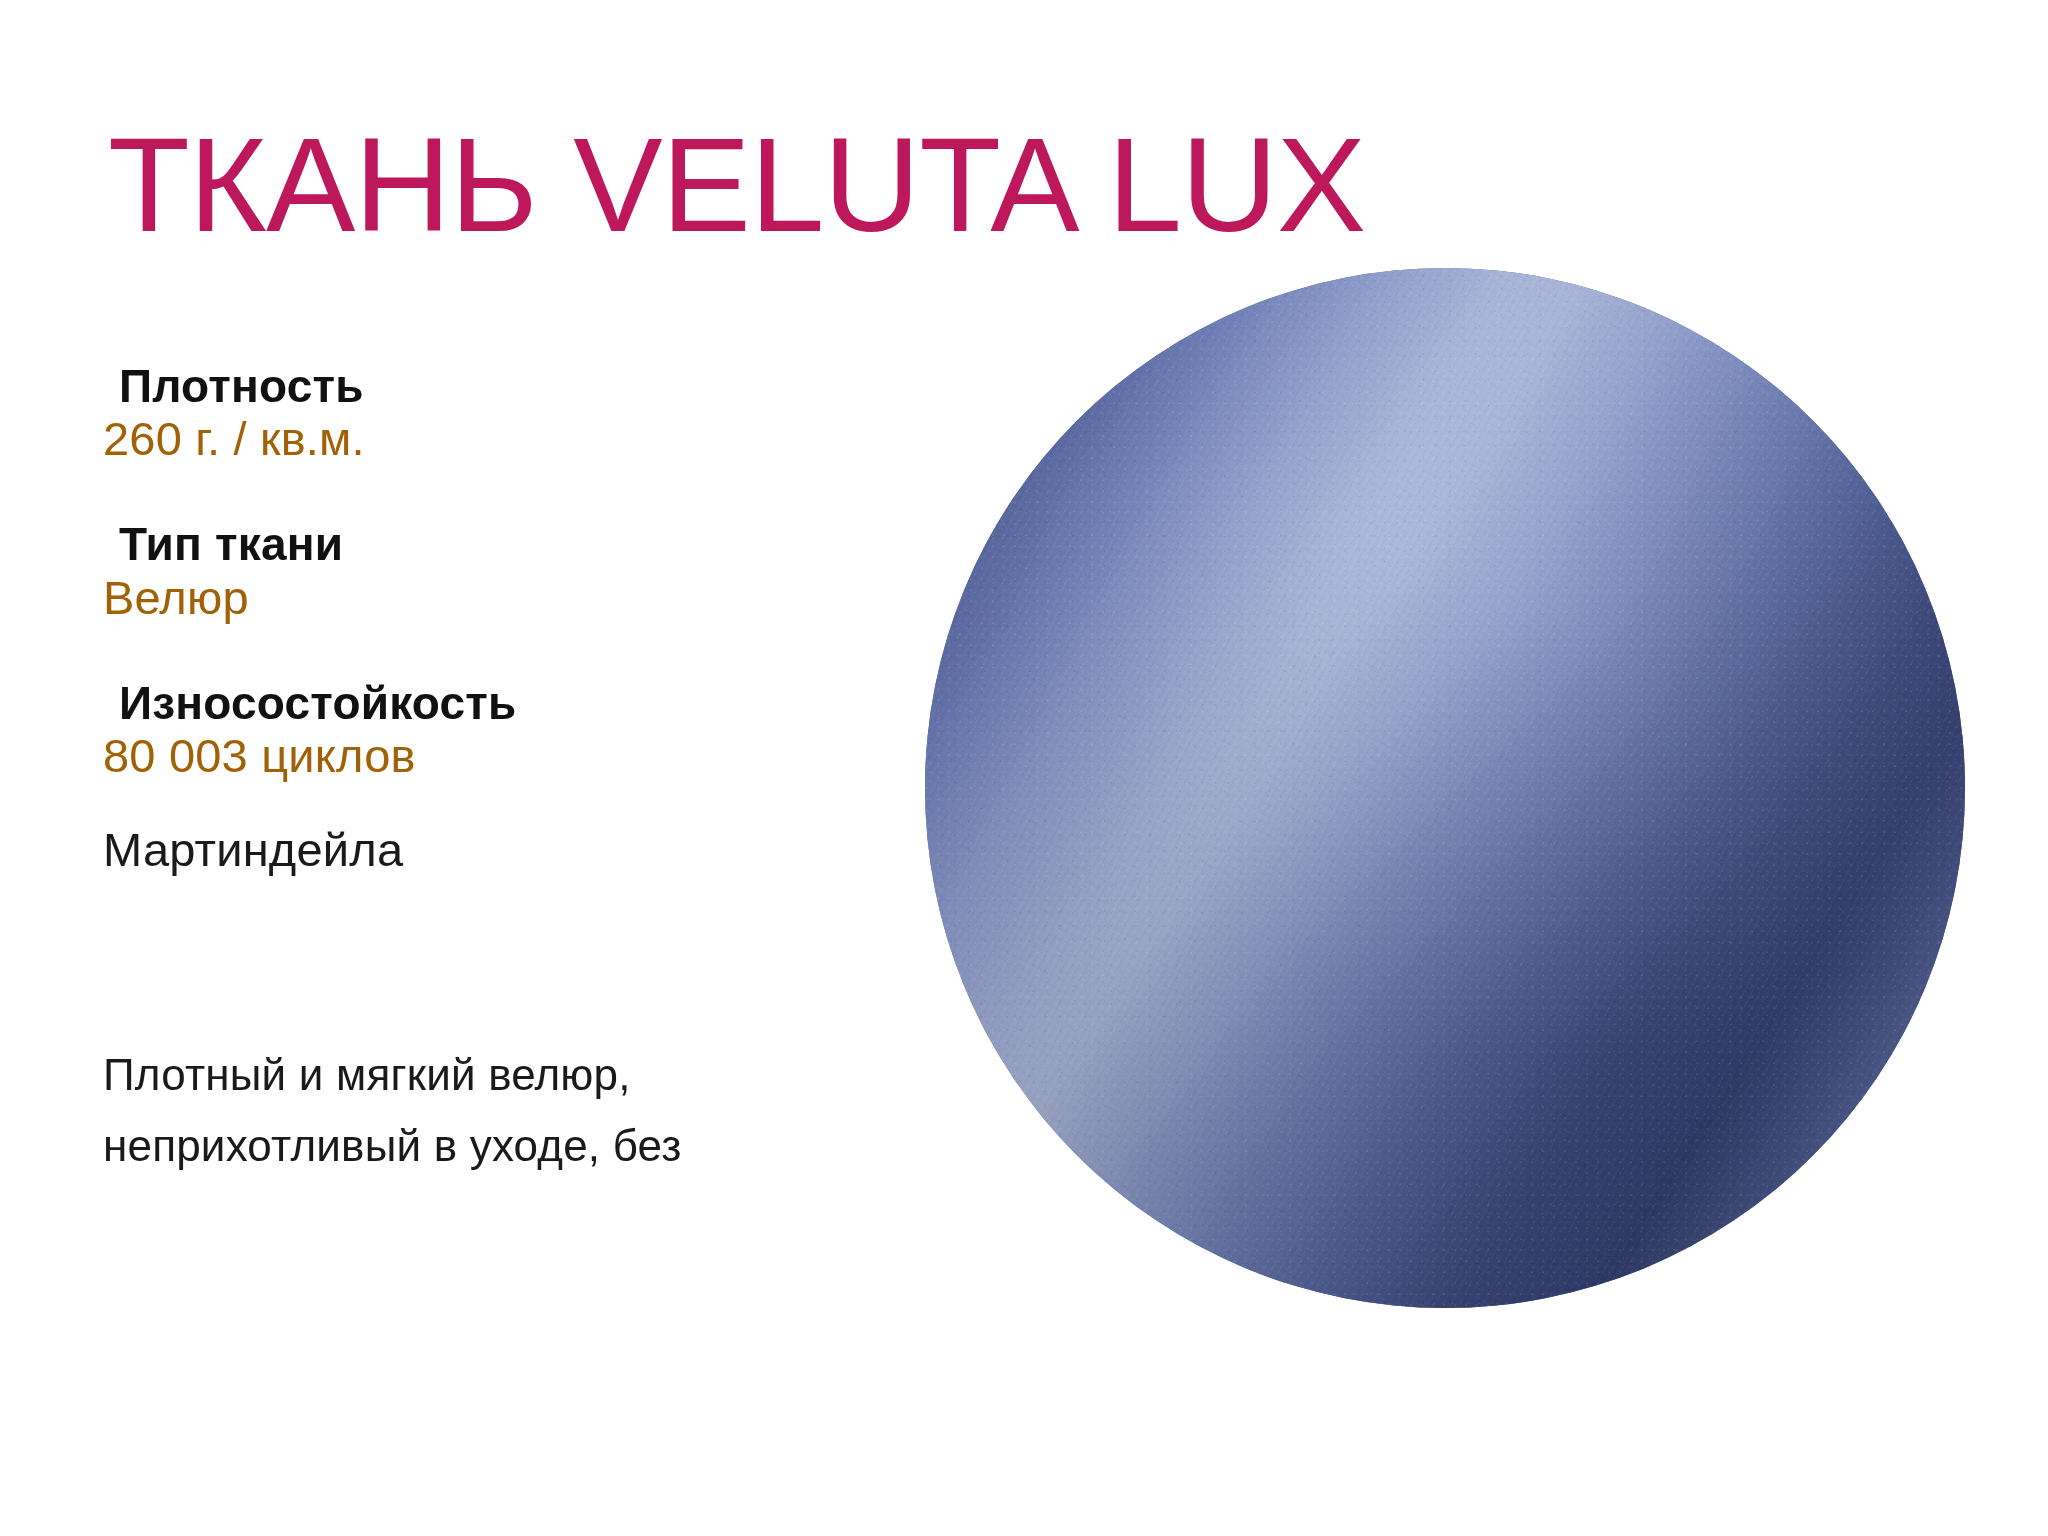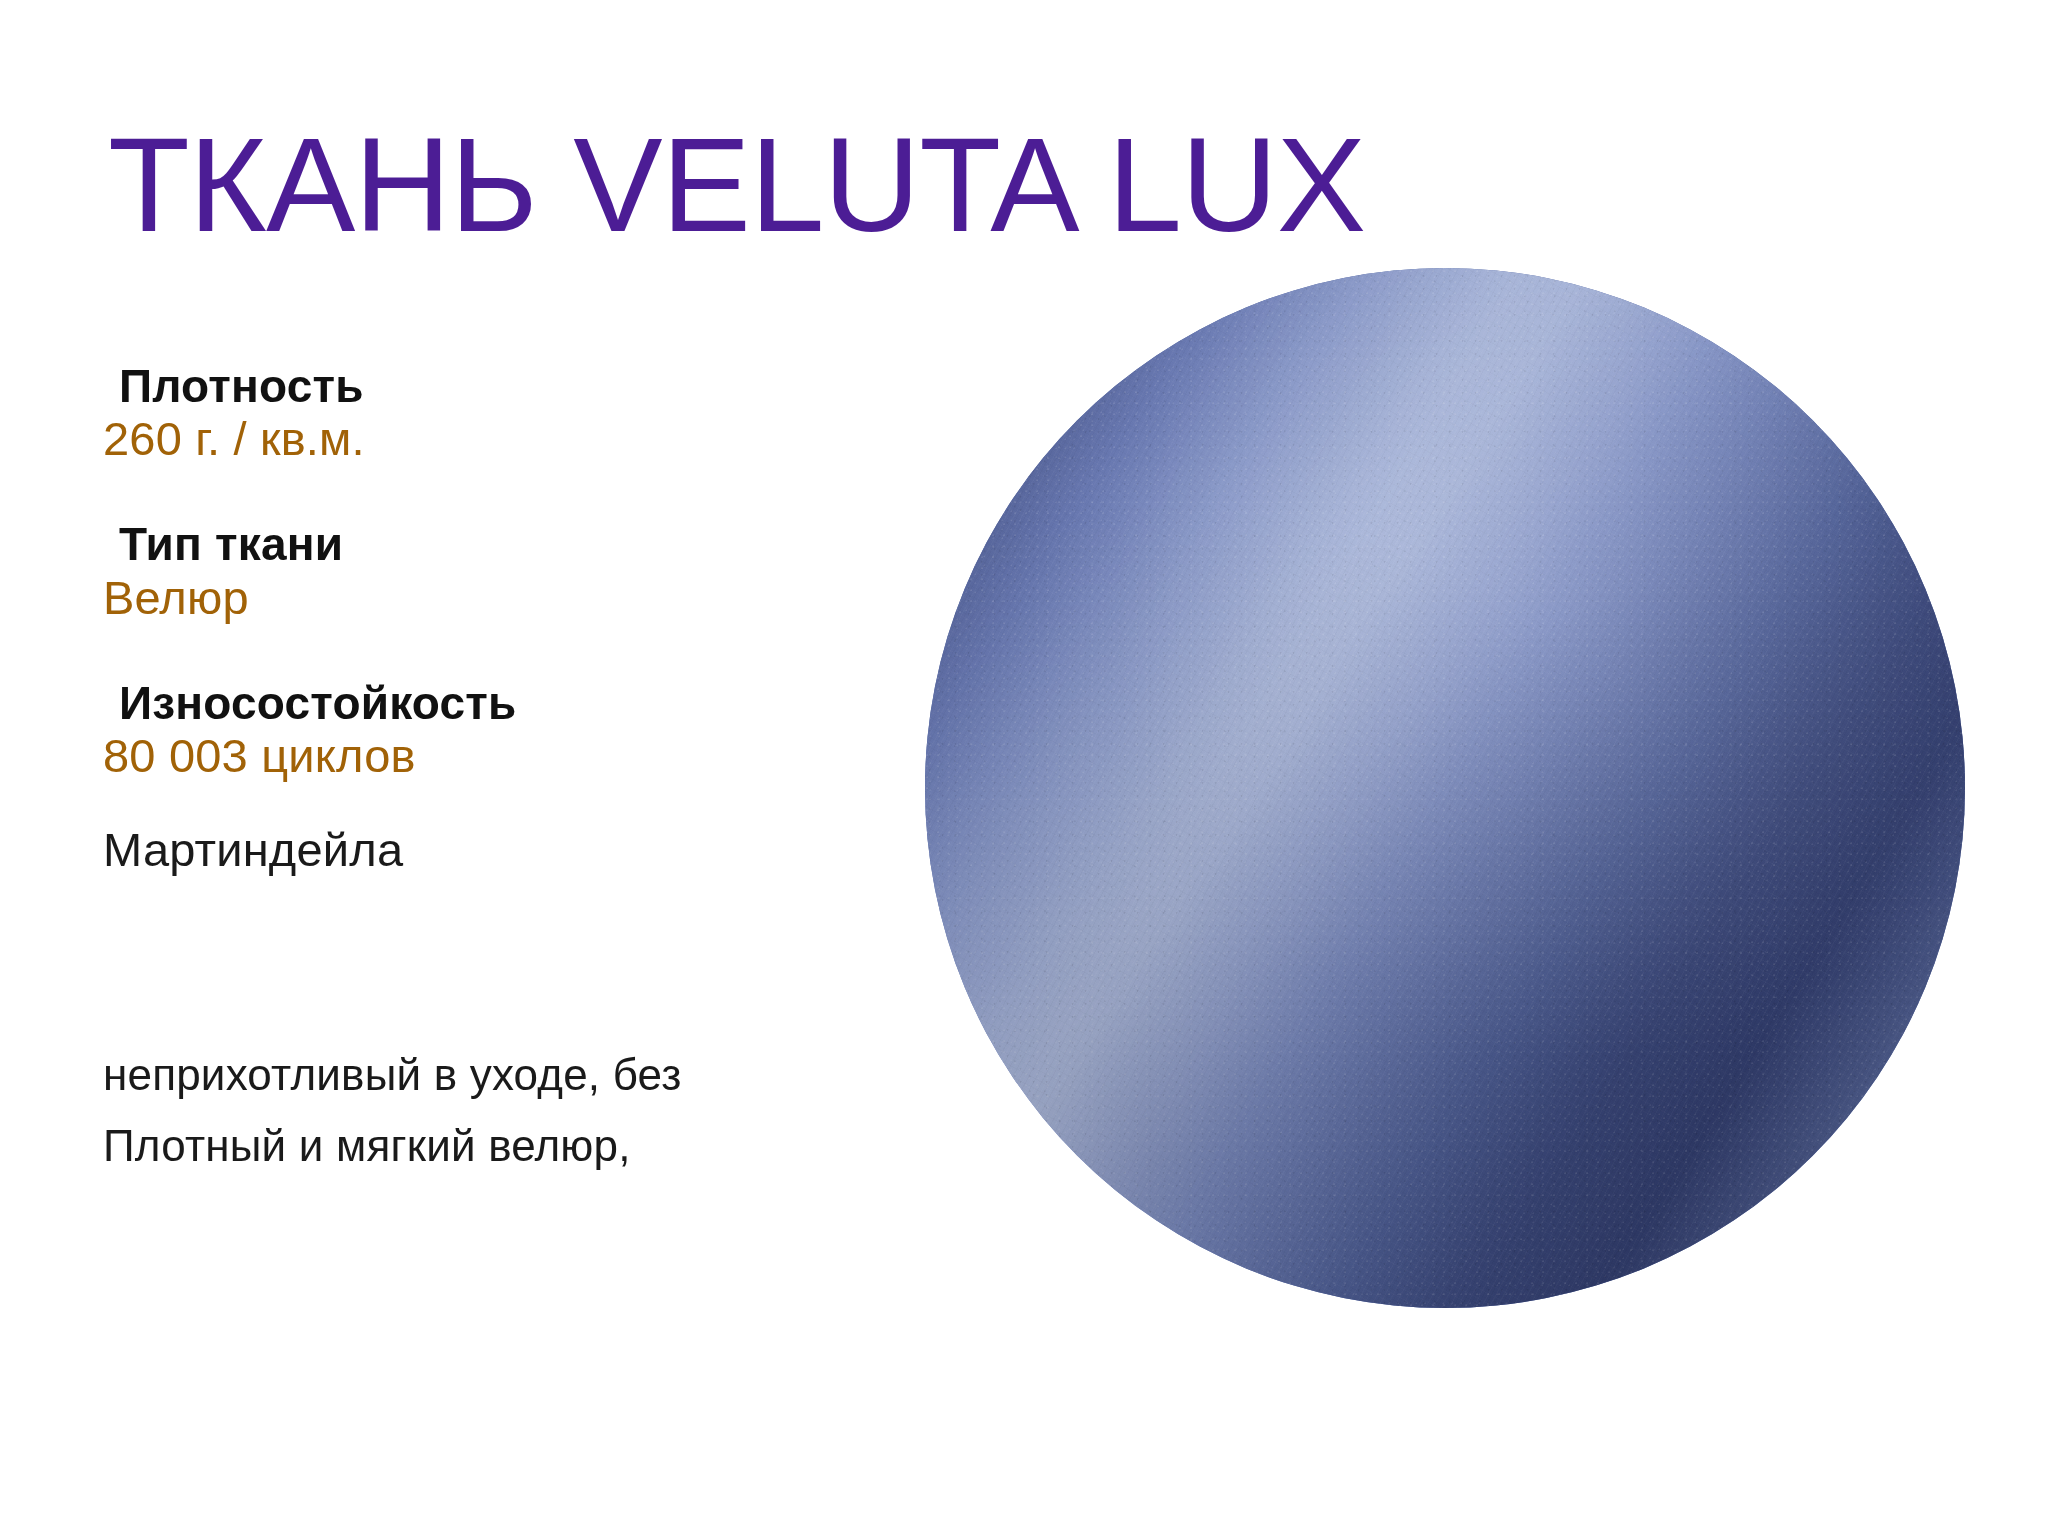--- a/index.html
+++ b/index.html
@@ -26,21 +26,21 @@
 
   
   .title {
     position: absolute;
     left: 108px;
     top: 28px;
     font-size: 134px;
     line-height: 1.0;
     font-weight: 300;
     letter-spacing: -1px;
-    color: #4c1d95;
+    color: #be185d;
     white-space: nowrap;
     font-stretch: condensed;
   }
 
   
   .specs {
     position: absolute;
     left: 103px;
     top: 360px;
     width: 820px;
@@ -221,22 +221,22 @@
 
     <div class="spec-block">
       <div class="spec-label">Износостойкость</div>
       <div class="spec-value">80 003 циклов</div>
       <div class="spec-value-2">Мартиндейла</div>
     </div>
 
   </div>
 
   <p class="description">
+    <span>Плотный и мягкий велюр,</span>
     <span>неприхотливый в уходе, без</span>
-    <span>Плотный и мягкий велюр,</span>
   </p>
 
   <div class="fabric-circle">
     <div class="fabric-base"></div>
     <div class="fabric-sheen"></div>
     <div class="fabric-texture"></div>
     <div class="fabric-grain"></div>
     <div class="fabric-vignette"></div>
   </div>
 

